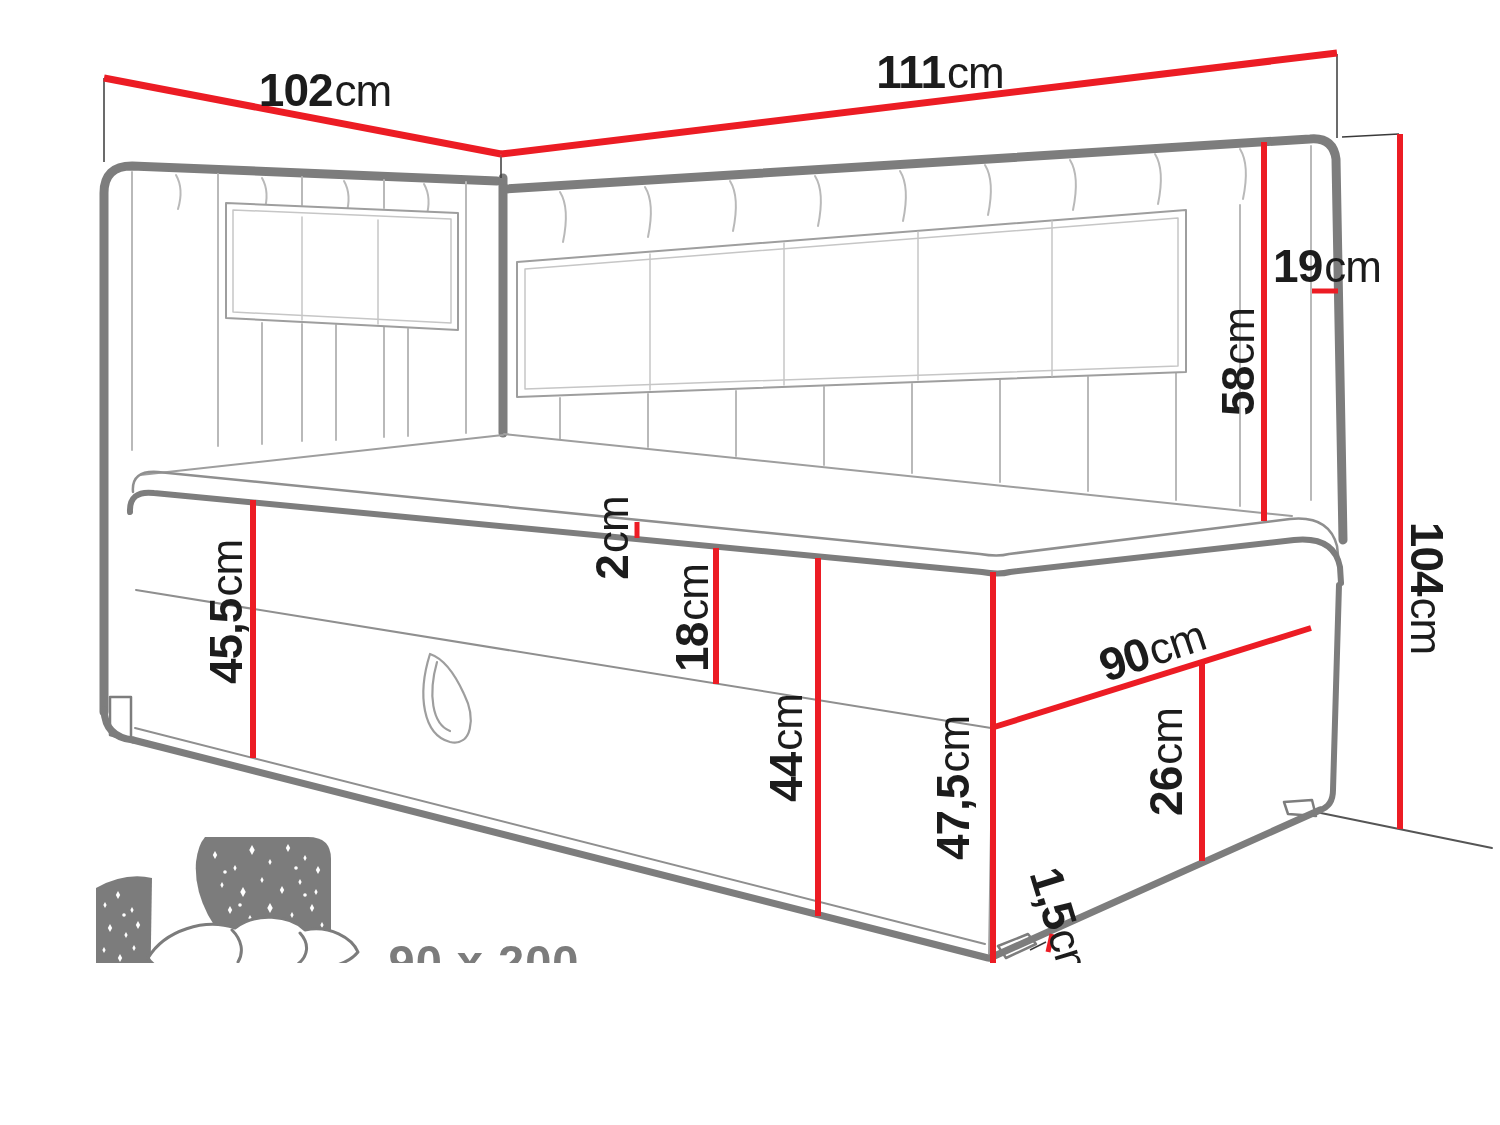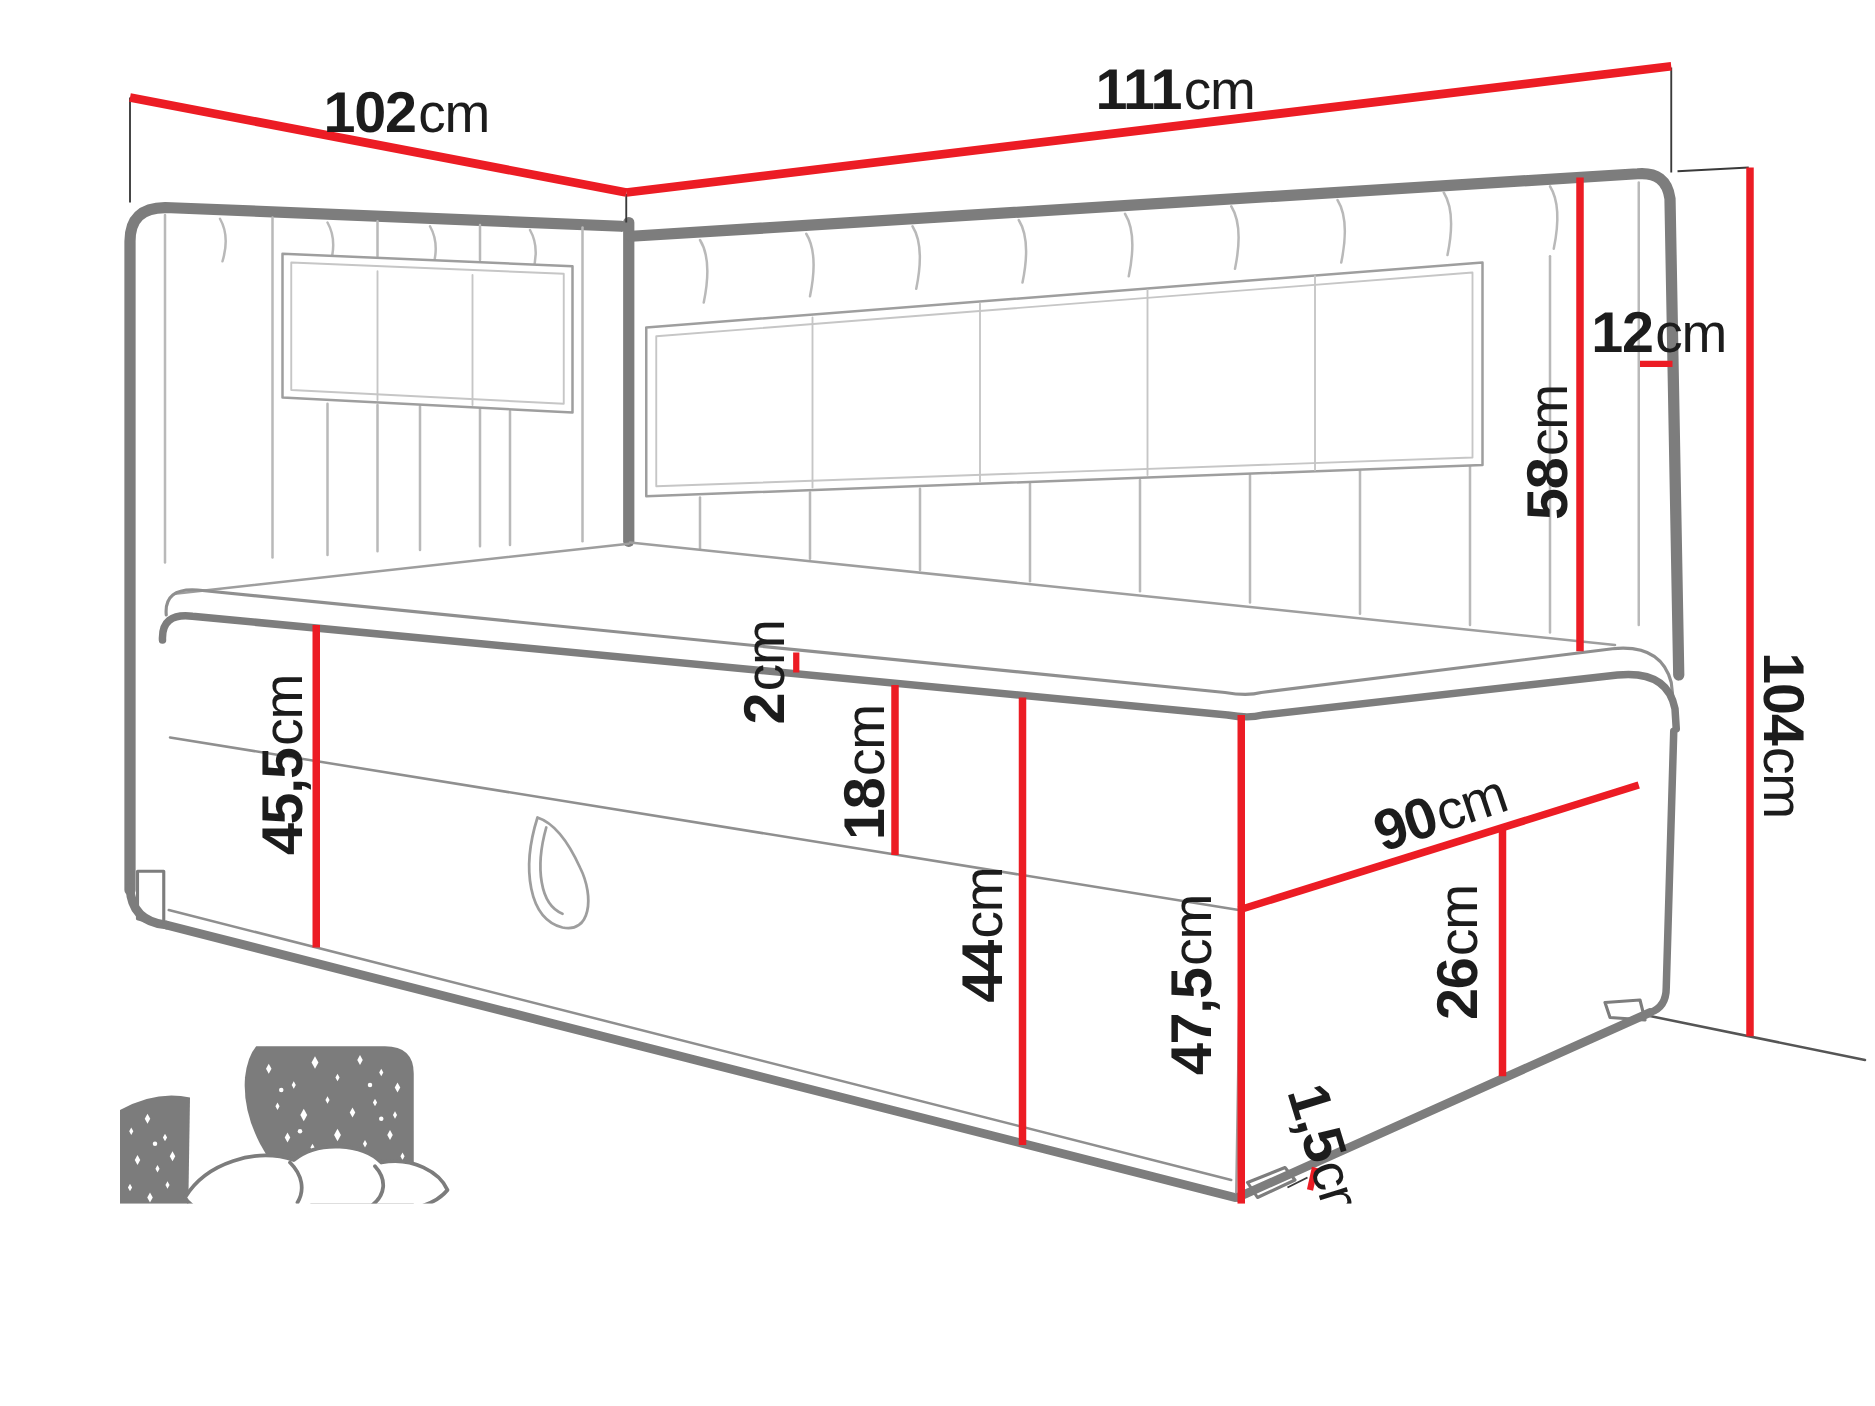--- a/index.html
+++ b/index.html
@@ -213,21 +213,21 @@
 
   <div class="dim" style="left:325px;top:90px">
     <span class="num">102</span>
       <span class="unit">cm</span>
   </div>
   <div class="dim" style="left:940px;top:72px">
     <span class="num">111</span>
       <span class="unit">cm</span>
   </div>
   <div class="dim" style="left:1327px;top:266px">
-    <span class="num">12</span>
+    <span class="num">19</span>
       <span class="unit">cm</span>
   </div>
   <div class="dim rot-ccw" style="left:1238px;top:362px">
     <span class="num">58</span>
       <span class="unit">cm</span>
   </div>
   <div class="dim rot-cw" style="left:1427px;top:588px">
     <span class="num">104</span>
       <span class="unit">cm</span>
   </div>
@@ -257,13 +257,14 @@
   </div>
   <div class="dim rot-ccw" style="left:1166px;top:762px">
     <span class="num">26</span>
       <span class="unit">cm</span>
   </div>
   <div class="dim rot-plinth" style="left:1062px;top:926px">
     <span class="num">1,5</span>
       <span class="unit">cm</span>
   </div>
 
+  <div class="size-label" style="left:484px;top:961px">90 x 200</div>
 </div>
 
 </body></html>

